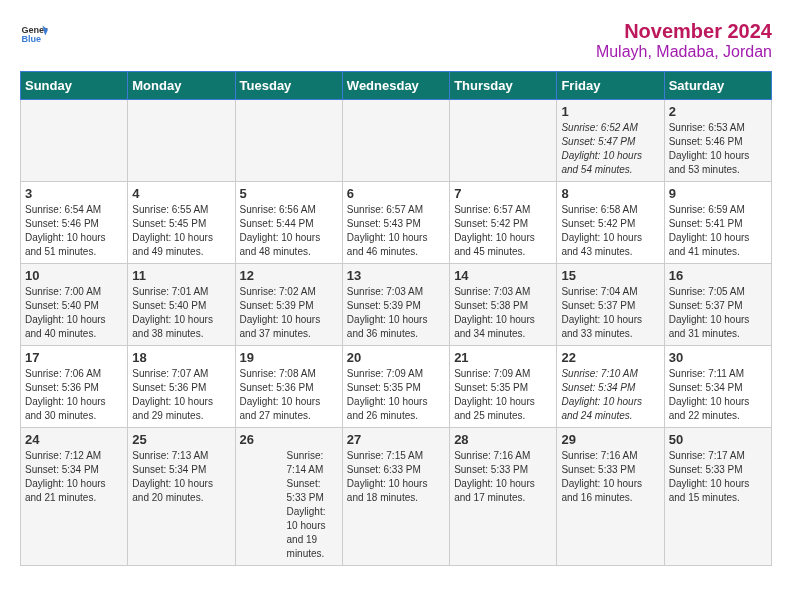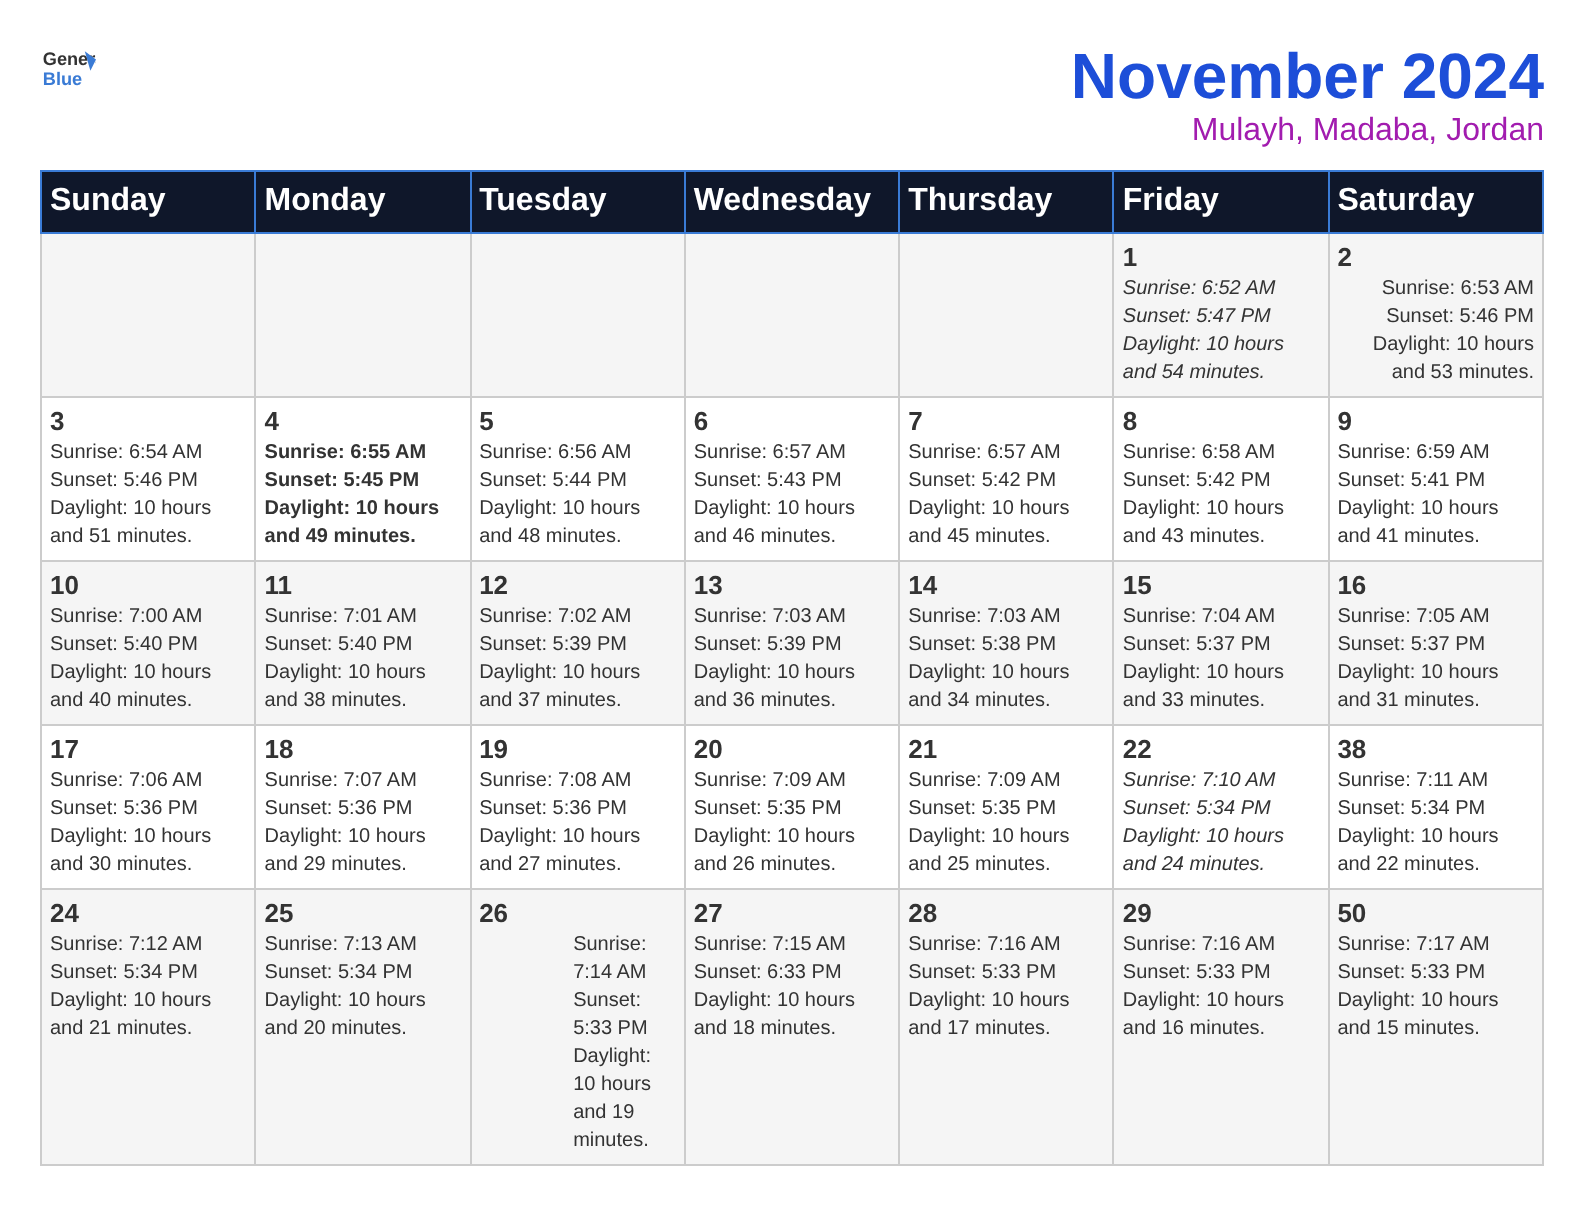--- a/index.html
+++ b/index.html
@@ -22,37 +22,37 @@
       gap: 4px;
     }
     .logo-icon {
       width: 28px;
       height: 28px;
     }
     .title-block {
       text-align: right;
     }
     .month-title {
-      font-size: 32px;
+      font-size: 20px;
       font-weight: bold;
-      color: #1d4ed8;
+      color: #be185d;
     }
     .location-title {
       font-size: 16px;
       color: #a21caf;
     }
     table {
       width: 100%;
       border-collapse: collapse;
       table-layout: fixed;
     }
     thead tr th {
-      background-color: #0f172a;
+      background-color: #0f766e;
       color: #fff;
-      font-size: 16px;
+      font-size: 13px;
       font-weight: bold;
       padding: 6px 4px;
       text-align: left;
       border: 1px solid #3a7bd5;
     }
     tbody tr td {
       border: 1px solid #ccc;
       vertical-align: top;
       padding: 4px;
       font-size: 10.5px;
@@ -118,35 +118,35 @@
         <td class="empty-cell"></td>
         <td class="empty-cell"></td>
         <td>
           <span class="day-num">1</span>
           <div class="cell-info" style="white-space: pre-line; font-style: italic;">Sunrise: 6:52 AM
 Sunset: 5:47 PM
 Daylight: 10 hours and 54 minutes.</div>
         </td>
         <td>
           <span class="day-num">2</span>
-          <div class="cell-info" style="white-space: pre-line; text-align: right;">Sunrise: 6:53 AM
+          <div class="cell-info" style="white-space: pre-line;">Sunrise: 6:53 AM
 Sunset: 5:46 PM
 Daylight: 10 hours and 53 minutes.</div>
         </td>
       </tr>
       <tr>
         <td>
           <span class="day-num">3</span>
           <div class="cell-info" style="white-space: pre-line;">Sunrise: 6:54 AM
 Sunset: 5:46 PM
 Daylight: 10 hours and 51 minutes.</div>
         </td>
         <td>
           <span class="day-num">4</span>
-          <div class="cell-info" style="white-space: pre-line; font-weight: bold;">Sunrise: 6:55 AM
+          <div class="cell-info" style="white-space: pre-line;">Sunrise: 6:55 AM
 Sunset: 5:45 PM
 Daylight: 10 hours and 49 minutes.</div>
         </td>
         <td>
           <span class="day-num">5</span>
           <div class="cell-info" style="white-space: pre-line;">Sunrise: 6:56 AM
 Sunset: 5:44 PM
 Daylight: 10 hours and 48 minutes.</div>
         </td>
         <td>
@@ -249,21 +249,21 @@
 Sunset: 5:35 PM
 Daylight: 10 hours and 25 minutes.</div>
         </td>
         <td>
           <span class="day-num">22</span>
           <div class="cell-info" style="white-space: pre-line; font-style: italic;">Sunrise: 7:10 AM
 Sunset: 5:34 PM
 Daylight: 10 hours and 24 minutes.</div>
         </td>
         <td>
-          <span class="day-num">38</span>
+          <span class="day-num">30</span>
           <div class="cell-info" style="white-space: pre-line;">Sunrise: 7:11 AM
 Sunset: 5:34 PM
 Daylight: 10 hours and 22 minutes.</div>
         </td>
       </tr>
       <tr>
         <td>
           <span class="day-num">24</span>
           <div class="cell-info" style="white-space: pre-line;">Sunrise: 7:12 AM
 Sunset: 5:34 PM

